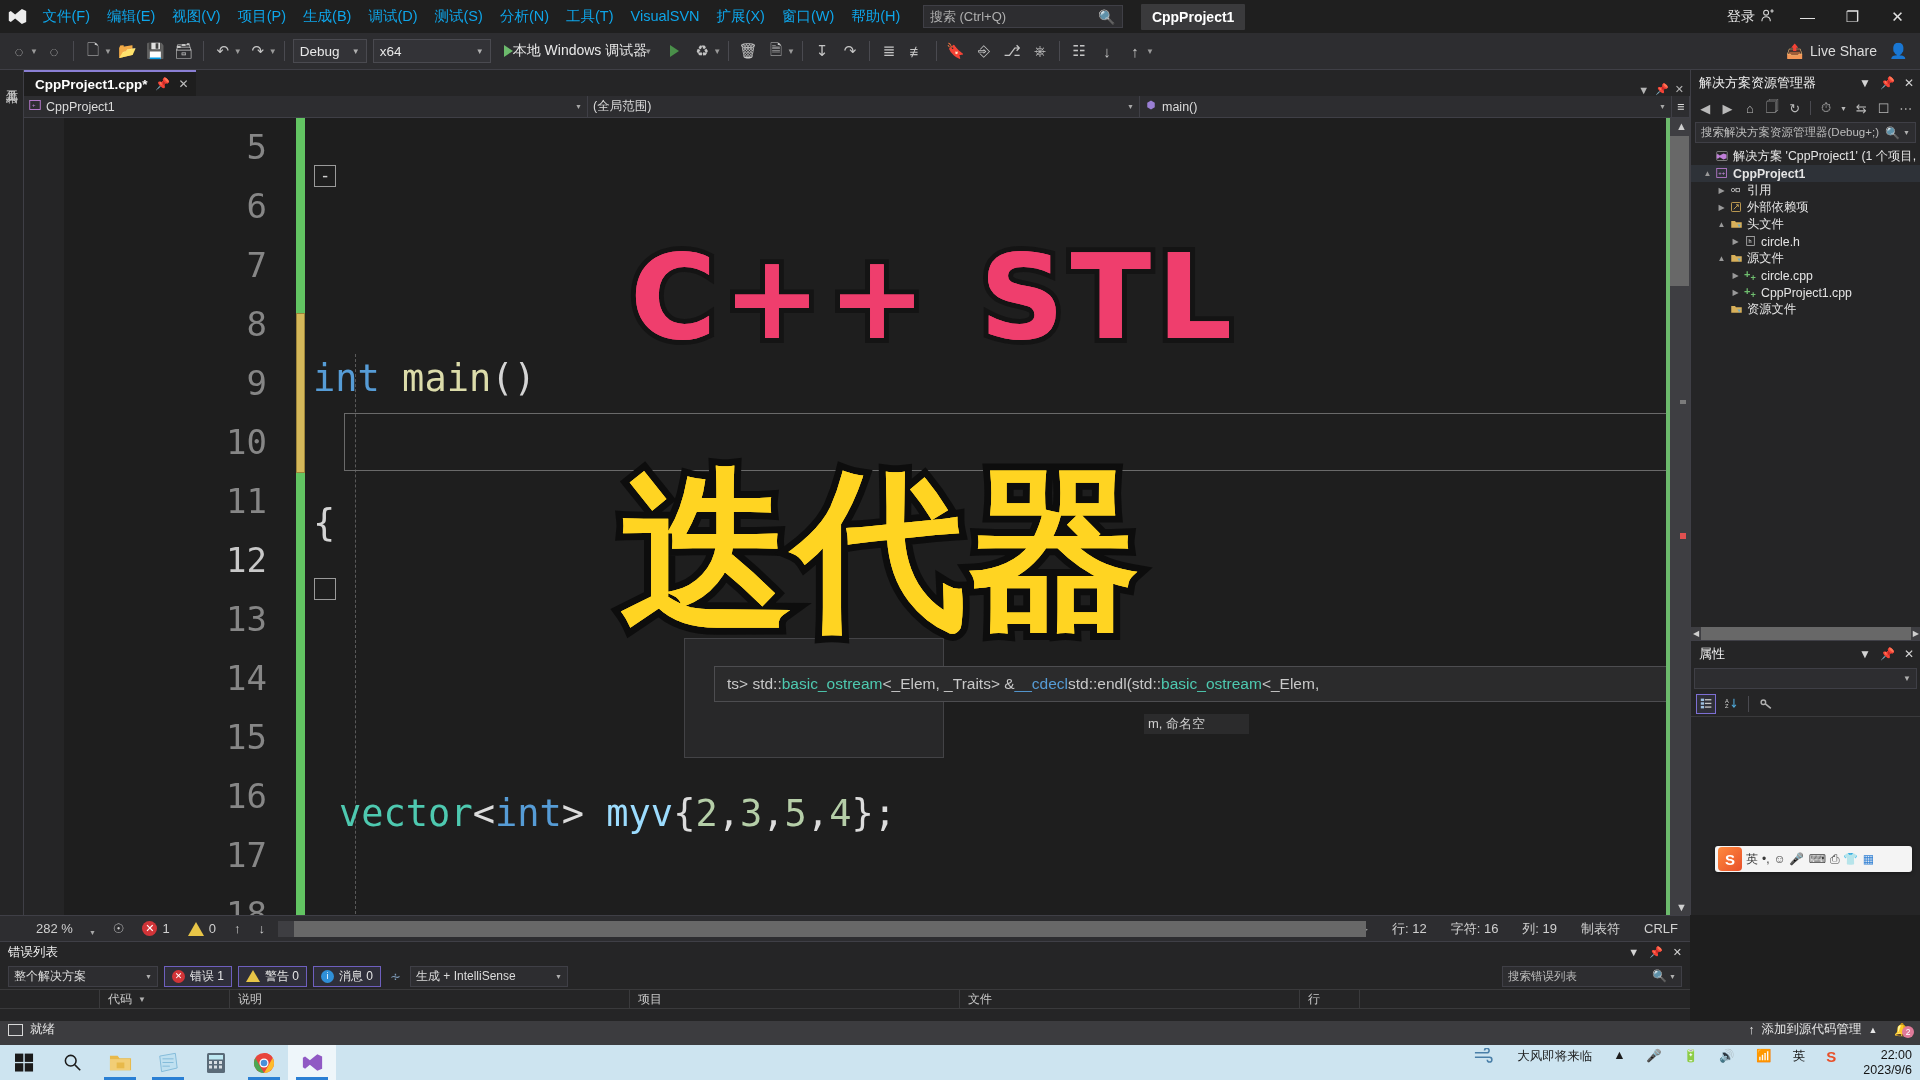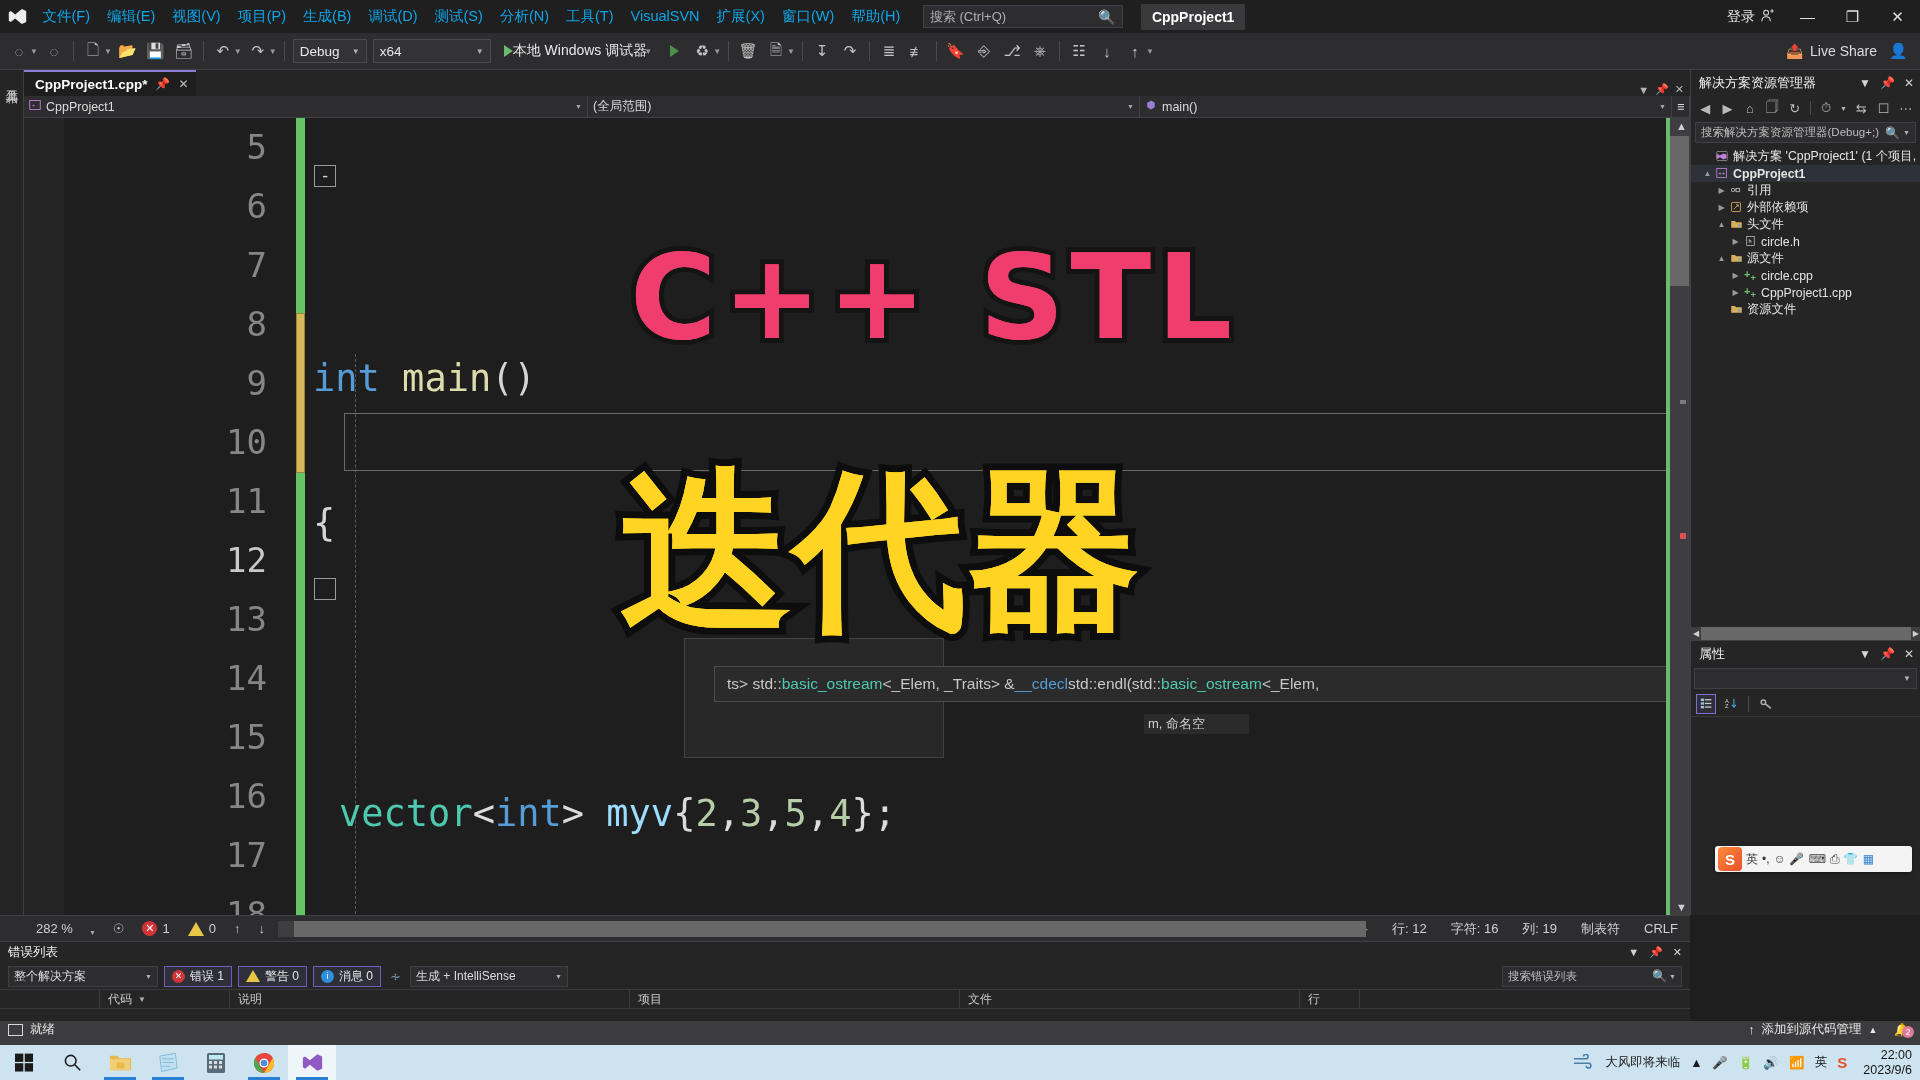--- a/index.html
+++ b/index.html
@@ -277,21 +277,21 @@
   
   .taskbar {
     position: absolute; left: 0; top: 1045px; width: 1920px; height: 35px;
     background: #cde4f0; display: flex; align-items: center;
   }
   .tbtn { width: 48px; height: 35px; display:flex; align-items:center; justify-content:center;
           position: relative; }
   .tbtn.run::after { content:''; position:absolute; bottom:0; left:8px; right:8px; height:3px;
                      background:#2a7fd4; }
   .tbtn.active { background: rgba(255,255,255,.65); }
-  .tray { margin-left:auto; display:flex; align-items:center; gap:10px; padding-right: 8px;
+  .tray { margin-left:auto; display:flex; gap:21px; padding-right: 8px;
           color:#1b1b1b; font-size:12.5px;}
   .clock { text-align: right; line-height: 15px; font-size: 12.5px; color:#141414; padding-left:6px;}
 
   
   .ov-cpp {
     position: absolute; left: 630px; top: 228px; font-size: 118px; font-weight: bold;
     font-family: "DejaVu Sans", sans-serif; color: #ef3e6d; letter-spacing: 6px;
     -webkit-text-stroke: 10px #141414; paint-order: stroke fill;
   }
   .ov-cpp-top {

